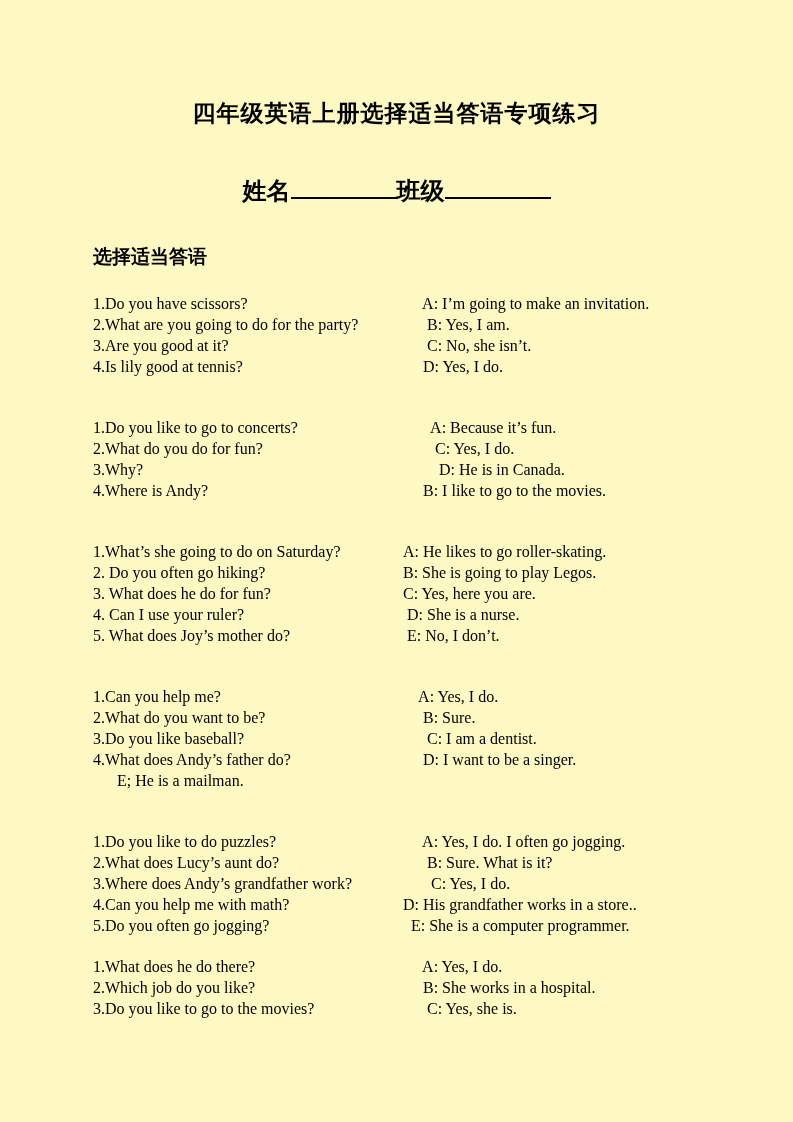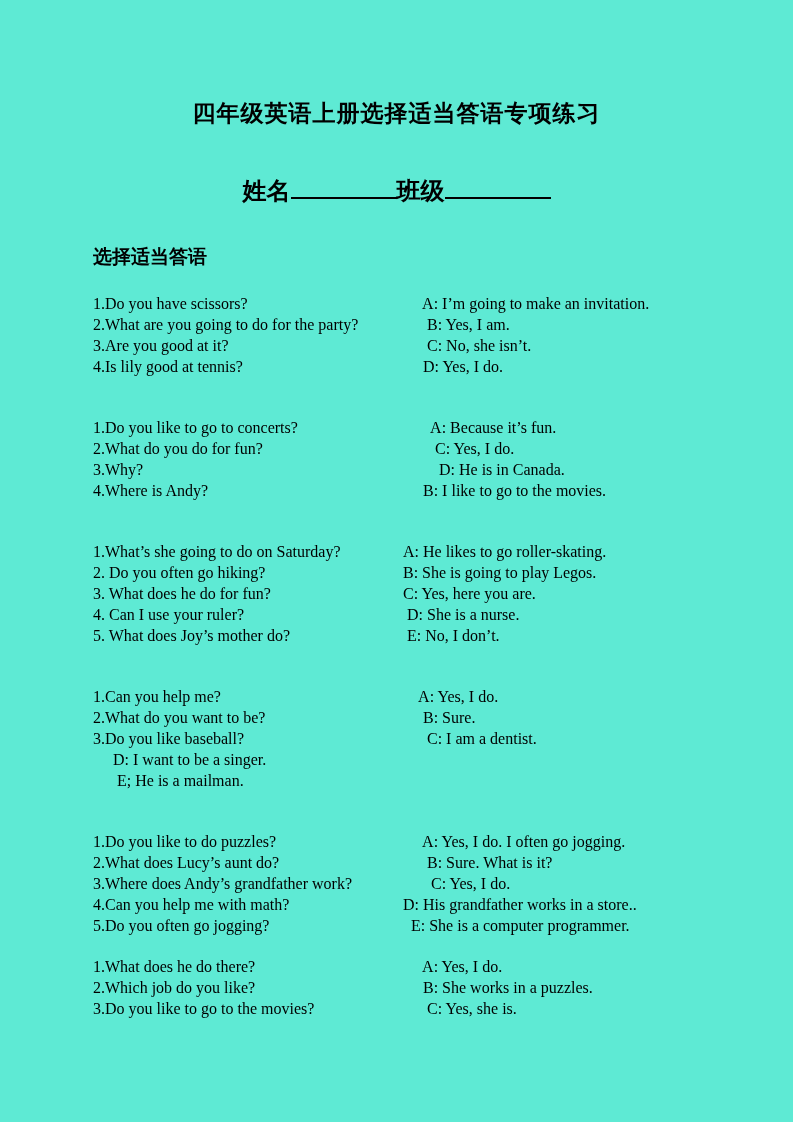--- a/index.html
+++ b/index.html
@@ -10,21 +10,21 @@
   body {
     width: 793px;
     height: 1122px;
     overflow: hidden;
     color: #000000;
     font-family: "Liberation Serif", "DejaVu Serif", serif;
   }
   .page {
     width: 793px;
     height: 1122px;
-    background: #5eead4;
+    background: #fef9c3;
   }
   .title {
     padding-top: 97px;
     text-align: center;
     font-size: 23px;
     font-weight: bold;
     line-height: 32px;
     font-family: "DejaVu Sans", "Liberation Sans", sans-serif;
     letter-spacing: 1px;
   }
@@ -160,20 +160,21 @@
           </div>
           <div class="row">
             <span class="q">2.What do you want to be?</span>
             <span class="a">     B: Sure.</span>
           </div>
           <div class="row">
             <span class="q">3.Do you like baseball?</span>
             <span class="a">      C: I am a dentist.</span>
           </div>
           <div class="row">
+            <span class="q">4.What does Andy’s father do?</span>
             <span class="a">     D: I want to be a singer.</span>
           </div>
           <div class="row">
             <span class="a">      E; He is a mailman.</span>
           </div>
         </div>
         <div class="group">
           <div class="row">
             <span class="q">1.Do you like to do puzzles?</span>
             <span class="a">     A: Yes, I do. I often go jogging.</span>
@@ -195,21 +196,21 @@
             <span class="a">  E: She is a computer programmer.</span>
           </div>
         </div>
         <div class="group">
           <div class="row">
             <span class="q">1.What does he do there?</span>
             <span class="a">     A: Yes, I do.</span>
           </div>
           <div class="row">
             <span class="q">2.Which job do you like?</span>
-            <span class="a">     B: She works in a puzzles.</span>
+            <span class="a">     B: She works in a hospital.</span>
           </div>
           <div class="row">
             <span class="q">3.Do you like to go to the movies?</span>
             <span class="a">      C: Yes, she is.</span>
           </div>
         </div>
       </div>
   </div>
 
 </div>

